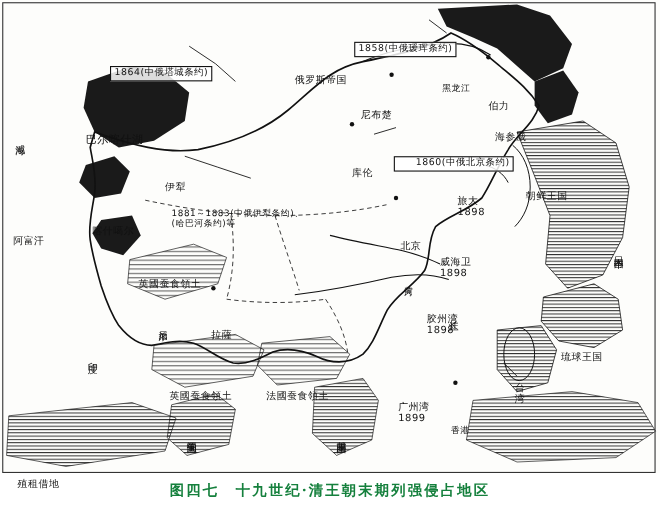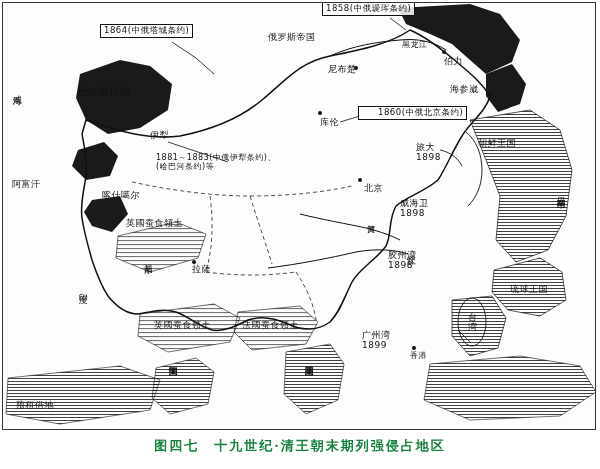--- a/index.html
+++ b/index.html
@@ -17,20 +17,21 @@
     position:absolute;left:0;top:0;width:600px;height:430px;
     background:#fdfdfb;
   }
   .map-label{
     position:absolute;
     font-family:"DejaVu Sans", sans-serif;
     color:#111;
     white-space:nowrap;
     line-height:1.15;
     letter-spacing:0.5px;
+    margin-top:36px;
   }
   .lbl-sm{font-size:8px;}
   .lbl-md{font-size:9px;}
   .lbl-lg{font-size:10px;}
   .lbl-box{
     border:1px solid #111;
     padding:1px 3px;
     background:rgba(255,255,255,0.85);
     font-size:8.5px;
   }
@@ -156,21 +157,21 @@
   <div class="map-label lbl-sm" style="left:156px;top:153px;white-space:pre;">1881～1883(中俄伊犁条约)、
 (哈巴河条约)等</div>
 
 
   <div class="map-label lbl-md" style="left:268px;top:32px;">俄罗斯帝国</div>
 
   <div class="map-label lbl-lg" style="left:78px;top:86px;">巴尔喀什湖</div>
 
   <div class="map-label lbl-md" style="left:150px;top:130px;">伊犁</div>
 
-  <div class="map-label lbl-md" style="left:84px;top:190px;padding-left:18px;">喀什噶尔</div>
+  <div class="map-label lbl-md" style="left:84px;top:170px;">喀什噶尔</div>
 
   <div class="map-label lbl-md" style="left:12px;top:179px;">阿富汗</div>
 
   <div class="map-label lbl-md lbl-vert" style="left:12px;top:88px;">咸海</div>
 
   <div class="map-label lbl-md" style="left:328px;top:64px;">尼布楚</div>
 
   <div class="map-label lbl-md" style="left:444px;top:56px;">伯力</div>
 
   <div class="map-label lbl-md" style="left:450px;top:84px;">海参崴</div>

